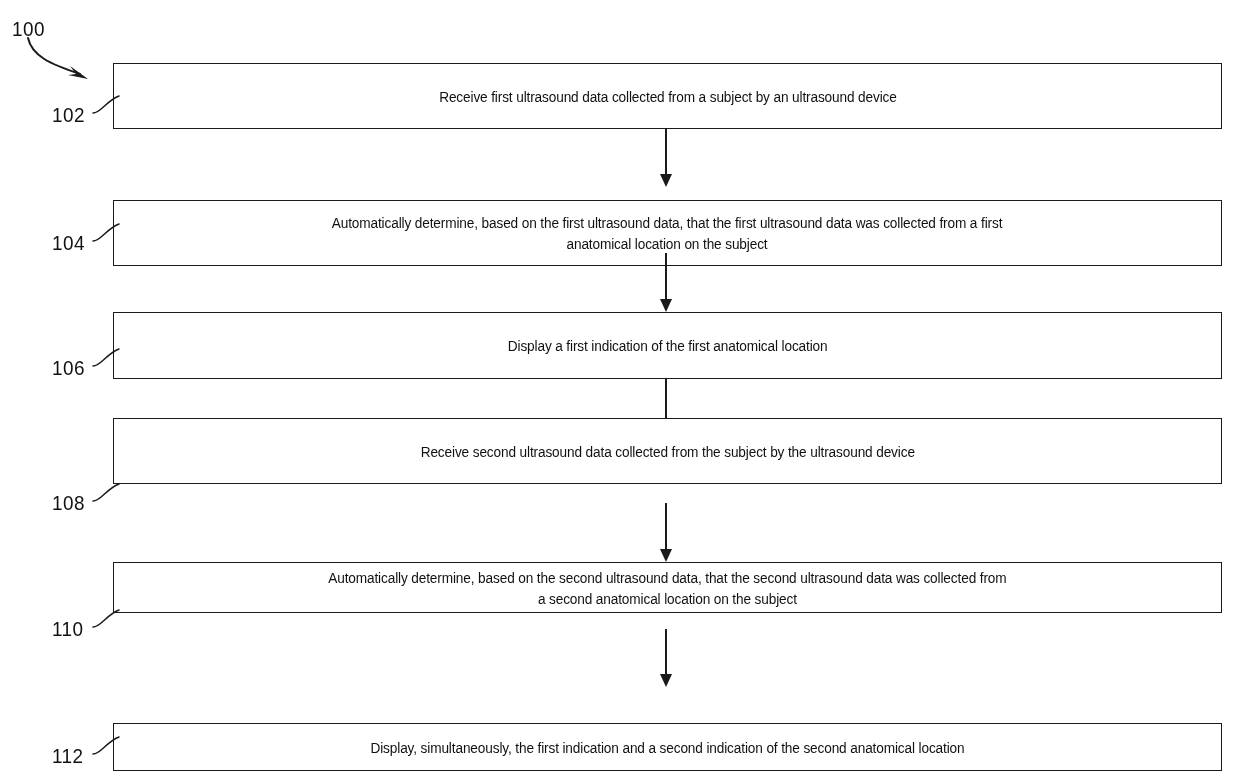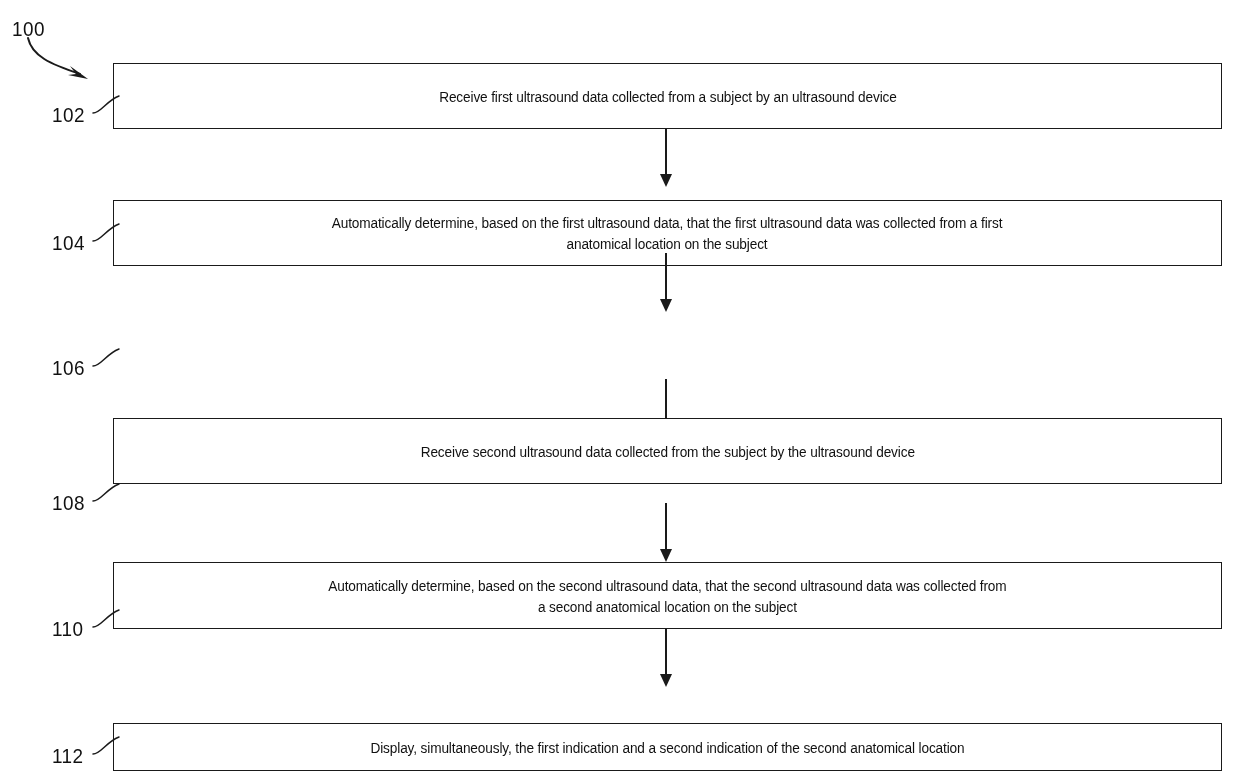--- a/index.html
+++ b/index.html
@@ -47,21 +47,21 @@
     white-space: pre-line;
     color: #111111;
     padding: 0 18px;
   }
 
   
   .box-102 { top: 63px;  height: 66px; }
   .box-104 { top: 180px; height: 66px; margin-top: 20px; }
   .box-106 { top: 312px; height: 67px; }
   .box-108 { top: 418px; height: 66px; }
-  .box-110 { top: 562px; height: 67px; }
+  .box-110 { top: 562px; height: 51px; }
   .box-112 { top: 723px; height: 48px; }
 
   
   .connector {
     position: absolute;
     left: 666px;
     width: 2px;
     margin-left: -1px;
   }
   .connector .stem {
@@ -176,20 +176,23 @@
   <div class="ref-num ref-104">104</div>
   <svg class="leader" style="left:92px; top:221px;" width="28" height="22" viewBox="0 0 28 22">
     <path d="M 1 20 C 9 20, 14 8, 27 3" stroke="#1a1a1a" stroke-width="1.5" fill="none" stroke-linecap="round"></path>
   </svg>
 
   <div class="connector conn-b">
     <div class="stem"></div>
     <div class="head"></div>
   </div>
 
+  <div class="flow-box box-106">
+    <div class="flow-box-text">Display a first indication of the first anatomical location</div>
+  </div>
   <div class="ref-num ref-106">106</div>
   <svg class="leader" style="left:92px; top:346px;" width="28" height="22" viewBox="0 0 28 22">
     <path d="M 1 20 C 9 20, 14 8, 27 3" stroke="#1a1a1a" stroke-width="1.5" fill="none" stroke-linecap="round"></path>
   </svg>
 
   <div class="connector conn-c">
     <div class="stem"></div>
     <div class="head"></div>
   </div>
 

